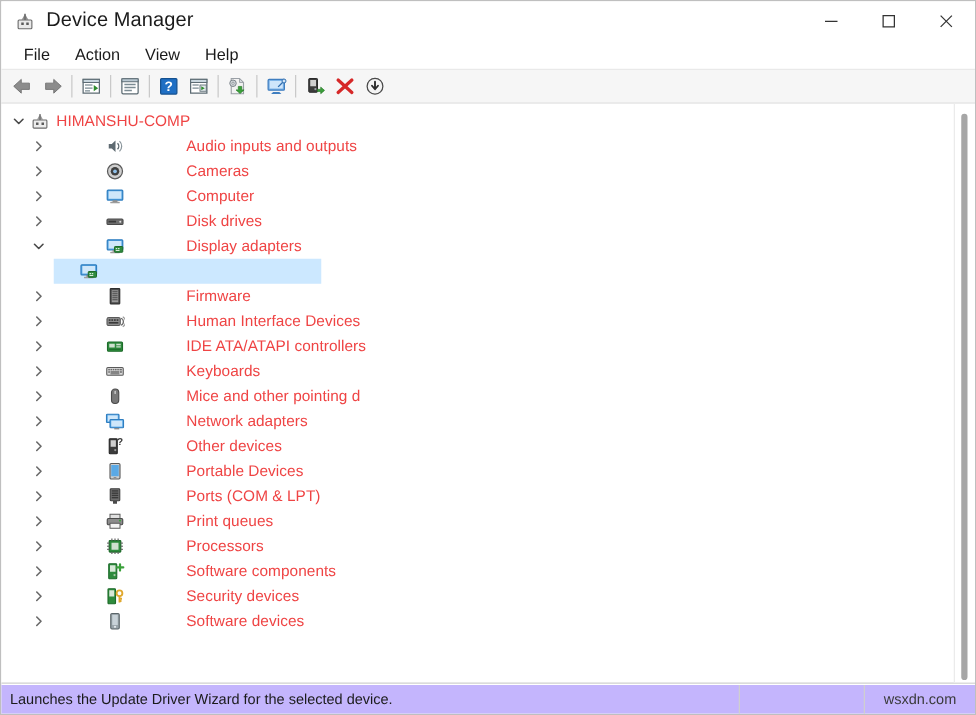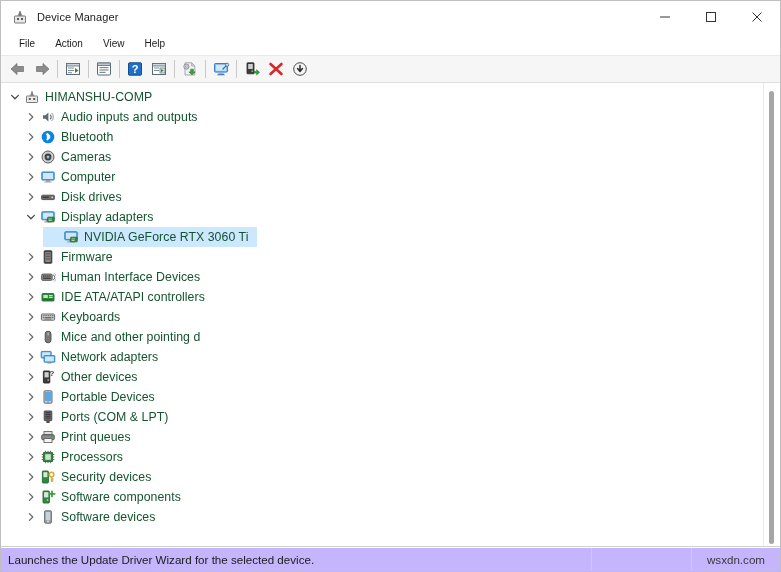--- a/index.html
+++ b/index.html
@@ -43,21 +43,21 @@
     align-items: center;
     padding-left: 11px;
     gap: 9px;
   }
   .app-icon {
     width: 16px;
     height: 16px;
     position: relative;
   }
   .title-text {
-    font-size: 11px;
+    font-size: 16px;
     color: #1b1b1b;
     letter-spacing: 0.1px;
   }
   .win-controls {
     position: absolute;
     right: 0;
     top: 0;
     height: 32px;
     display: flex;
   }
@@ -78,21 +78,21 @@
     height: 22px;
     min-height: 22px;
     background: #ffffff;
     display: flex;
     align-items: center;
     padding-left: 8px;
     border-bottom: 1px solid #e9e9e9;
   }
   .menu-item {
     padding: 2px 10px 3px 10px;
-    font-size: 10px;
+    font-size: 13px;
     color: #1b1b1b;
   }
 
   
   .toolbar {
     height: 26px;
     min-height: 26px;
     background: #f6f6f6;
     border-bottom: 1px solid #dedede;
     display: flex;
@@ -148,25 +148,25 @@
     width: 18px;
     min-width: 18px;
     height: 16px;
     display: flex;
     align-items: center;
     justify-content: center;
     margin-right: 4px;
   }
   .node .nlabel {
     font-size: 12.3px;
-    color: #14532d;
+    color: #ef4444;
     letter-spacing: 0.05px;
   }
   .lvl0 { padding-left: 6px; }
-  .lvl1 { padding-left: 22px; }
+  .lvl1 { padding-left: 22px; gap: 44px; }
   .lvl2 { padding-left: 45px; }
   .node.selected .selbg {
     position: absolute;
     left: 42px;
     top: 0;
     height: 20px;
     width: 214px;
     background: #cce8ff;
     z-index: 0;
   }
@@ -441,34 +441,20 @@
           <span class="nlabel">Audio inputs and outputs</span>
         </div>
         <div class="node lvl1">
           <span class="chev">
             <svg width="10" height="10" viewBox="0 0 10 10">
               <path d="M3.4 1.6 L6.8 5 L3.4 8.4" fill="none" stroke="#6a6a6a" stroke-width="1.3" stroke-linecap="round" stroke-linejoin="round"></path>
             </svg>
           </span>
           <span class="nicon">
             <svg width="16" height="16" viewBox="0 0 16 16">
-              <circle cx="8" cy="8" r="6.3" fill="#0a84e0"></circle>
-              <path d="M6.3 5 L9.8 8.6 L7.4 10.8 V4.6 L9.8 7 L6.3 10.4" stroke="#ffffff" stroke-width="1.2" fill="none" stroke-linejoin="round"></path>
-            </svg>
-          </span>
-          <span class="nlabel">Bluetooth</span>
-        </div>
-        <div class="node lvl1">
-          <span class="chev">
-            <svg width="10" height="10" viewBox="0 0 10 10">
-              <path d="M3.4 1.6 L6.8 5 L3.4 8.4" fill="none" stroke="#6a6a6a" stroke-width="1.3" stroke-linecap="round" stroke-linejoin="round"></path>
-            </svg>
-          </span>
-          <span class="nicon">
-            <svg width="16" height="16" viewBox="0 0 16 16">
               <circle cx="8" cy="8" r="6" fill="#cfcfcf" stroke="#5a5a5a" stroke-width="1"></circle>
               <circle cx="8" cy="8" r="3.4" fill="#3f3f3f"></circle>
               <circle cx="8" cy="8" r="1.5" fill="#8fbfe8"></circle>
             </svg>
           </span>
           <span class="nlabel">Cameras</span>
         </div>
         <div class="node lvl1">
           <span class="chev">
             <svg width="10" height="10" viewBox="0 0 10 10">
@@ -528,21 +514,20 @@
               <rect x="1.8" y="2.8" width="12.4" height="8" rx="0.7" fill="#5aa9e6" stroke="#2f7ec0" stroke-width="1"></rect>
               <rect x="2.9" y="3.8" width="10.2" height="6" fill="#cfe7fa"></rect>
               <rect x="6" y="11" width="4" height="1.4" fill="#8d8d8d"></rect>
               <rect x="4.2" y="12.3" width="7.6" height="1.2" rx="0.4" fill="#9d9d9d"></rect>
               <rect x="7.6" y="8.2" width="6.6" height="4.6" rx="0.5" fill="#2e8b3d" stroke="#1d6b2a" stroke-width="0.8"></rect>
               <rect x="8.6" y="9.4" width="1.2" height="1" fill="#d8e8d8"></rect>
               <rect x="10.4" y="9.4" width="1.2" height="1" fill="#d8e8d8"></rect>
               <rect x="8.6" y="11" width="3" height="0.8" fill="#d8e8d8"></rect>
             </svg>
           </span>
-          <span class="nlabel">NVIDIA GeForce RTX 3060 Ti</span>
         </div>
         <div class="node lvl1">
           <span class="chev">
             <svg width="10" height="10" viewBox="0 0 10 10">
               <path d="M3.4 1.6 L6.8 5 L3.4 8.4" fill="none" stroke="#6a6a6a" stroke-width="1.3" stroke-linecap="round" stroke-linejoin="round"></path>
             </svg>
           </span>
           <span class="nicon">
             <svg width="16" height="16" viewBox="0 0 16 16">
               <rect x="4.2" y="1.8" width="7.6" height="12.4" rx="0.6" fill="#4a4a4a" stroke="#2e2e2e" stroke-width="0.9"></rect>
@@ -740,43 +725,43 @@
           <span class="nlabel">Processors</span>
         </div>
         <div class="node lvl1">
           <span class="chev">
             <svg width="10" height="10" viewBox="0 0 10 10">
               <path d="M3.4 1.6 L6.8 5 L3.4 8.4" fill="none" stroke="#6a6a6a" stroke-width="1.3" stroke-linecap="round" stroke-linejoin="round"></path>
             </svg>
           </span>
           <span class="nicon">
             <svg width="16" height="16" viewBox="0 0 16 16">
+              <rect x="3" y="2" width="6.4" height="12" rx="0.7" fill="#2e8b3d" stroke="#1d6b2a" stroke-width="0.9"></rect>
+              <rect x="4" y="3.2" width="4.4" height="5.2" fill="#d8e8d8"></rect>
+              <circle cx="7.6" cy="11" r="0.9" fill="#a8c8a8"></circle>
+              <path d="M12 2.4 v5 M9.6 4.9 h5" stroke="#3aa03a" stroke-width="1.8" stroke-linecap="round"></path>
+            </svg>
+          </span>
+          <span class="nlabel">Software components</span>
+        </div>
+        <div class="node lvl1">
+          <span class="chev">
+            <svg width="10" height="10" viewBox="0 0 10 10">
+              <path d="M3.4 1.6 L6.8 5 L3.4 8.4" fill="none" stroke="#6a6a6a" stroke-width="1.3" stroke-linecap="round" stroke-linejoin="round"></path>
+            </svg>
+          </span>
+          <span class="nicon">
+            <svg width="16" height="16" viewBox="0 0 16 16">
               <rect x="2.4" y="2" width="6" height="12" rx="0.7" fill="#2e8b3d" stroke="#1d6b2a" stroke-width="0.9"></rect>
               <rect x="3.4" y="3.2" width="4" height="5" fill="#d8e8d8"></rect>
               <circle cx="11.6" cy="5.6" r="2.3" fill="none" stroke="#e0a82e" stroke-width="1.5"></circle>
               <path d="M11.6 7.6 v5.4 M11.6 10 h2 M11.6 11.8 h1.6" stroke="#e0a82e" stroke-width="1.5" fill="none"></path>
             </svg>
           </span>
           <span class="nlabel">Security devices</span>
-        </div>
-        <div class="node lvl1">
-          <span class="chev">
-            <svg width="10" height="10" viewBox="0 0 10 10">
-              <path d="M3.4 1.6 L6.8 5 L3.4 8.4" fill="none" stroke="#6a6a6a" stroke-width="1.3" stroke-linecap="round" stroke-linejoin="round"></path>
-            </svg>
-          </span>
-          <span class="nicon">
-            <svg width="16" height="16" viewBox="0 0 16 16">
-              <rect x="3" y="2" width="6.4" height="12" rx="0.7" fill="#2e8b3d" stroke="#1d6b2a" stroke-width="0.9"></rect>
-              <rect x="4" y="3.2" width="4.4" height="5.2" fill="#d8e8d8"></rect>
-              <circle cx="7.6" cy="11" r="0.9" fill="#a8c8a8"></circle>
-              <path d="M12 2.4 v5 M9.6 4.9 h5" stroke="#3aa03a" stroke-width="1.8" stroke-linecap="round"></path>
-            </svg>
-          </span>
-          <span class="nlabel">Software components</span>
         </div>
         <div class="node lvl1">
           <span class="chev">
             <svg width="10" height="10" viewBox="0 0 10 10">
               <path d="M3.4 1.6 L6.8 5 L3.4 8.4" fill="none" stroke="#6a6a6a" stroke-width="1.3" stroke-linecap="round" stroke-linejoin="round"></path>
             </svg>
           </span>
           <span class="nicon">
             <svg width="16" height="16" viewBox="0 0 16 16">
               <rect x="4.6" y="1.8" width="6.8" height="12.4" rx="1" fill="#9aa5ab" stroke="#5a6569" stroke-width="0.9"></rect>

